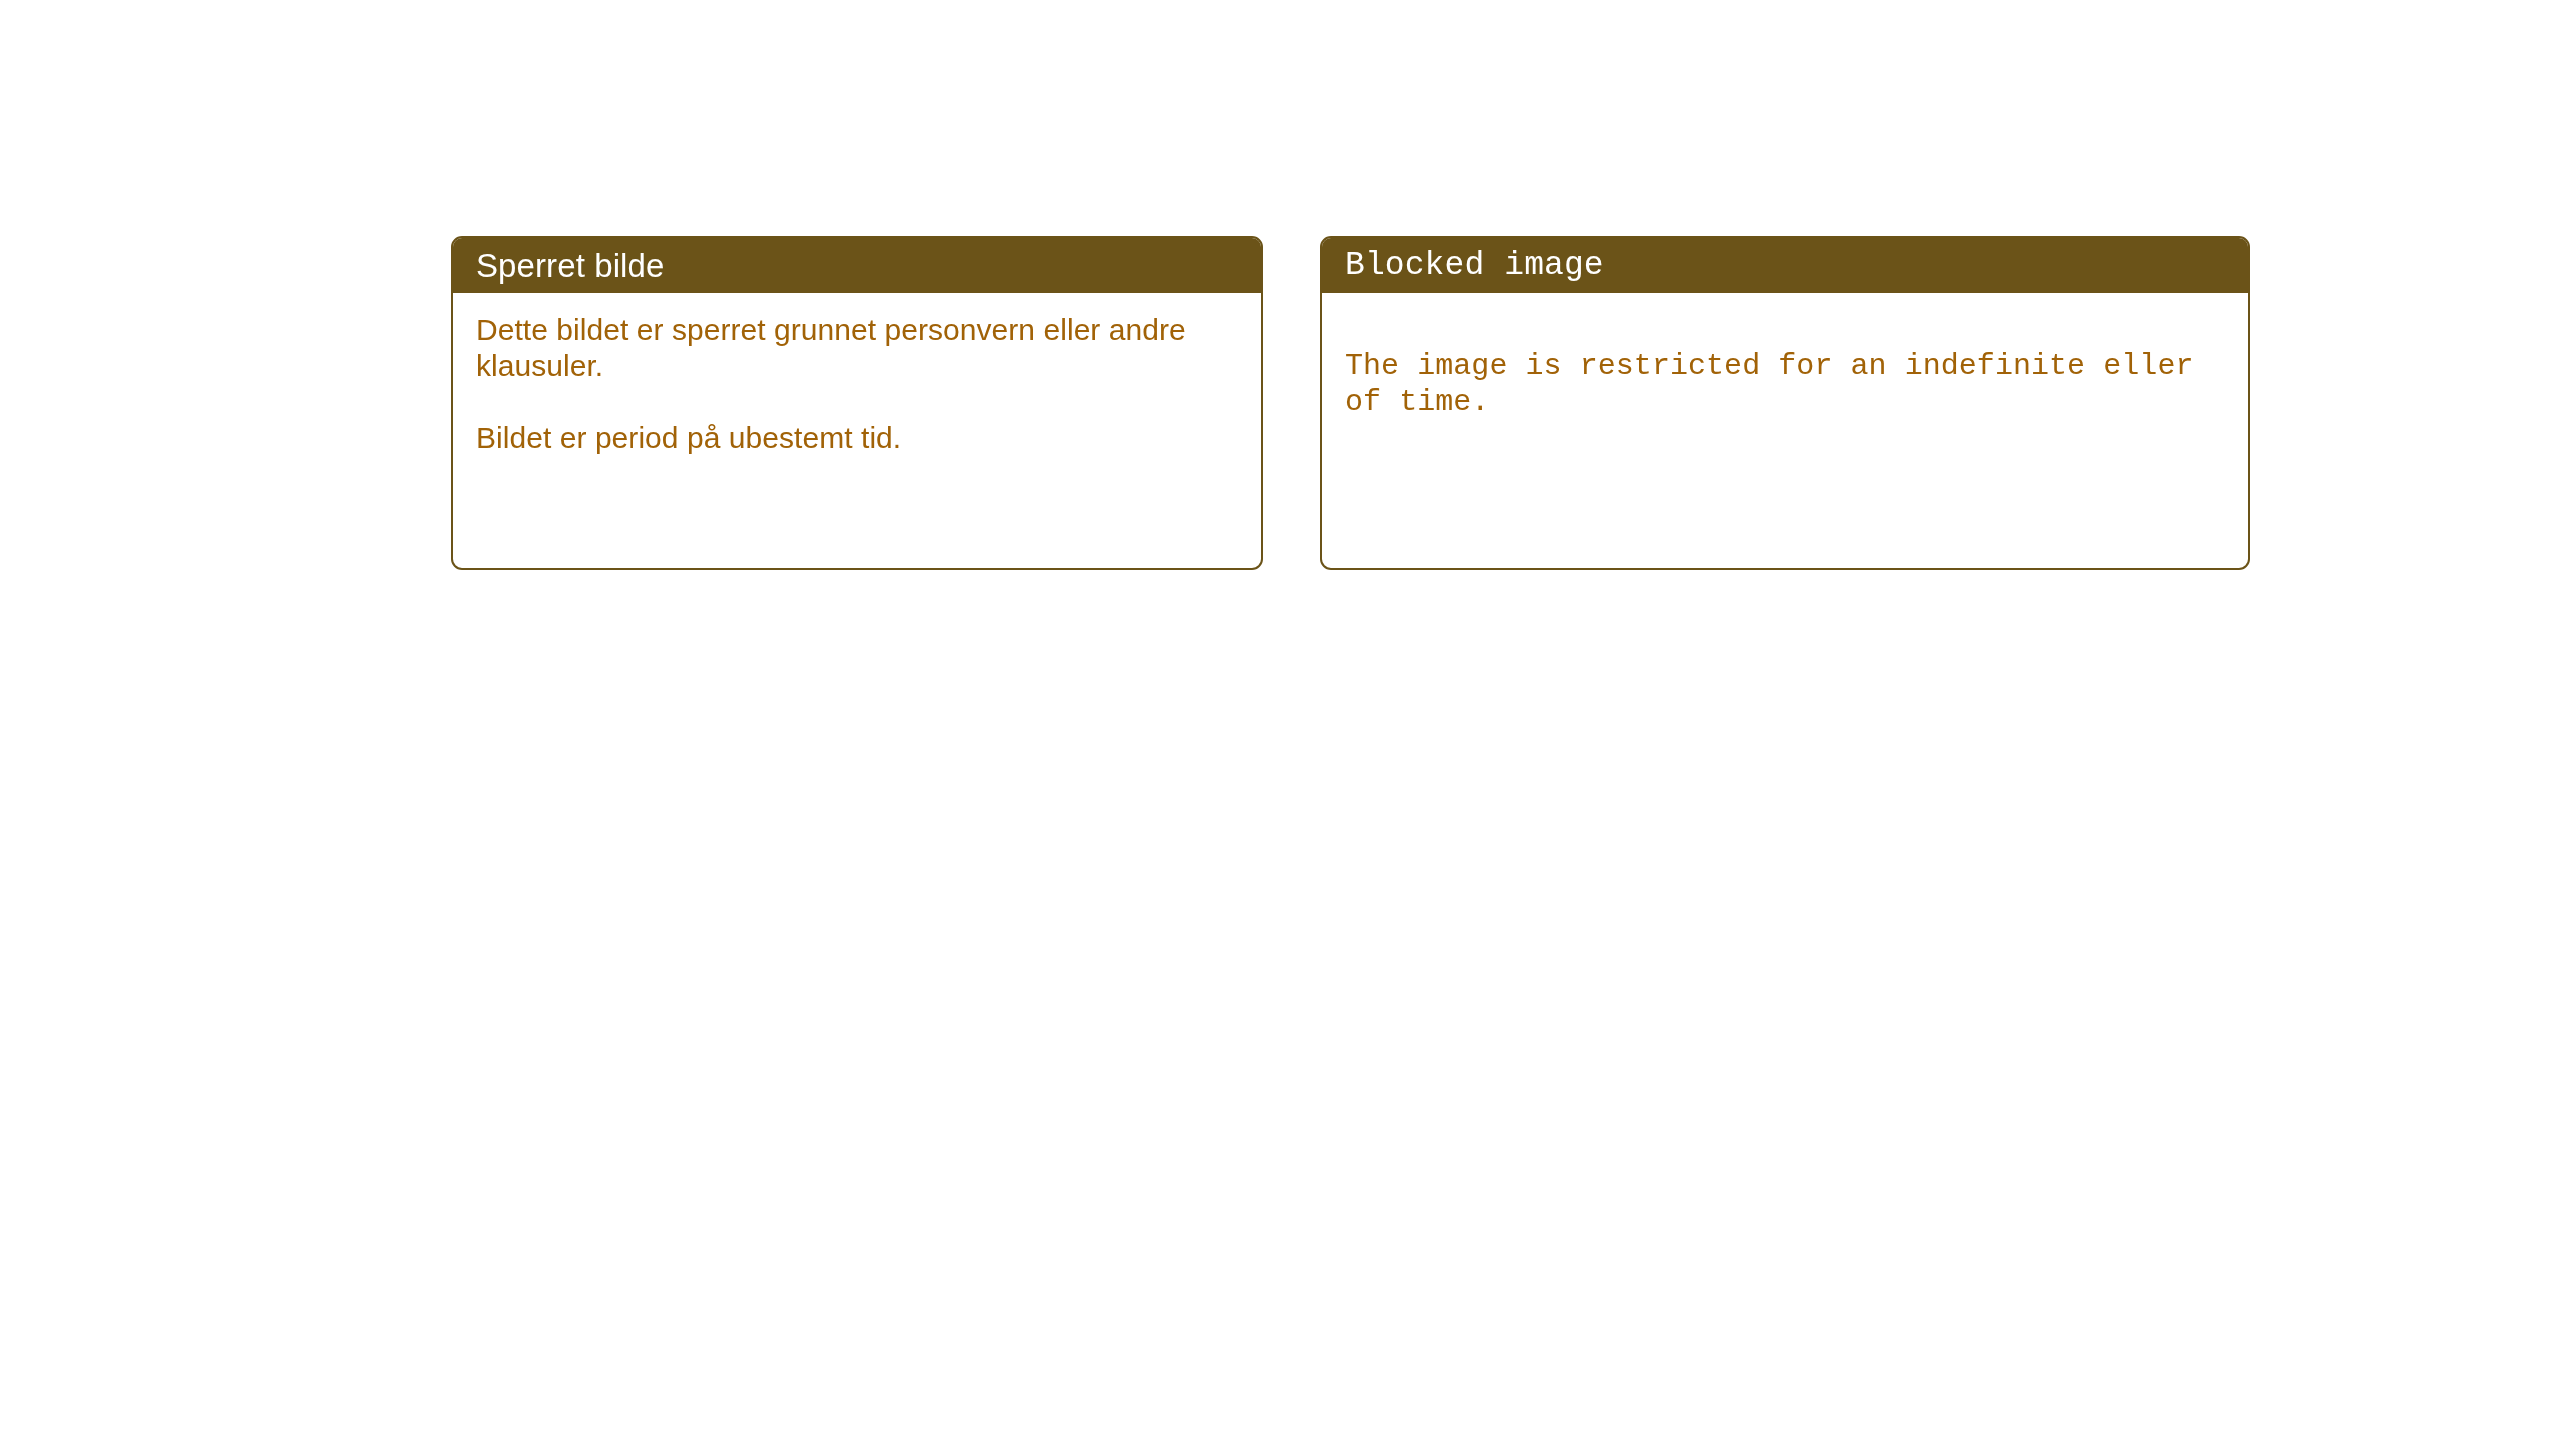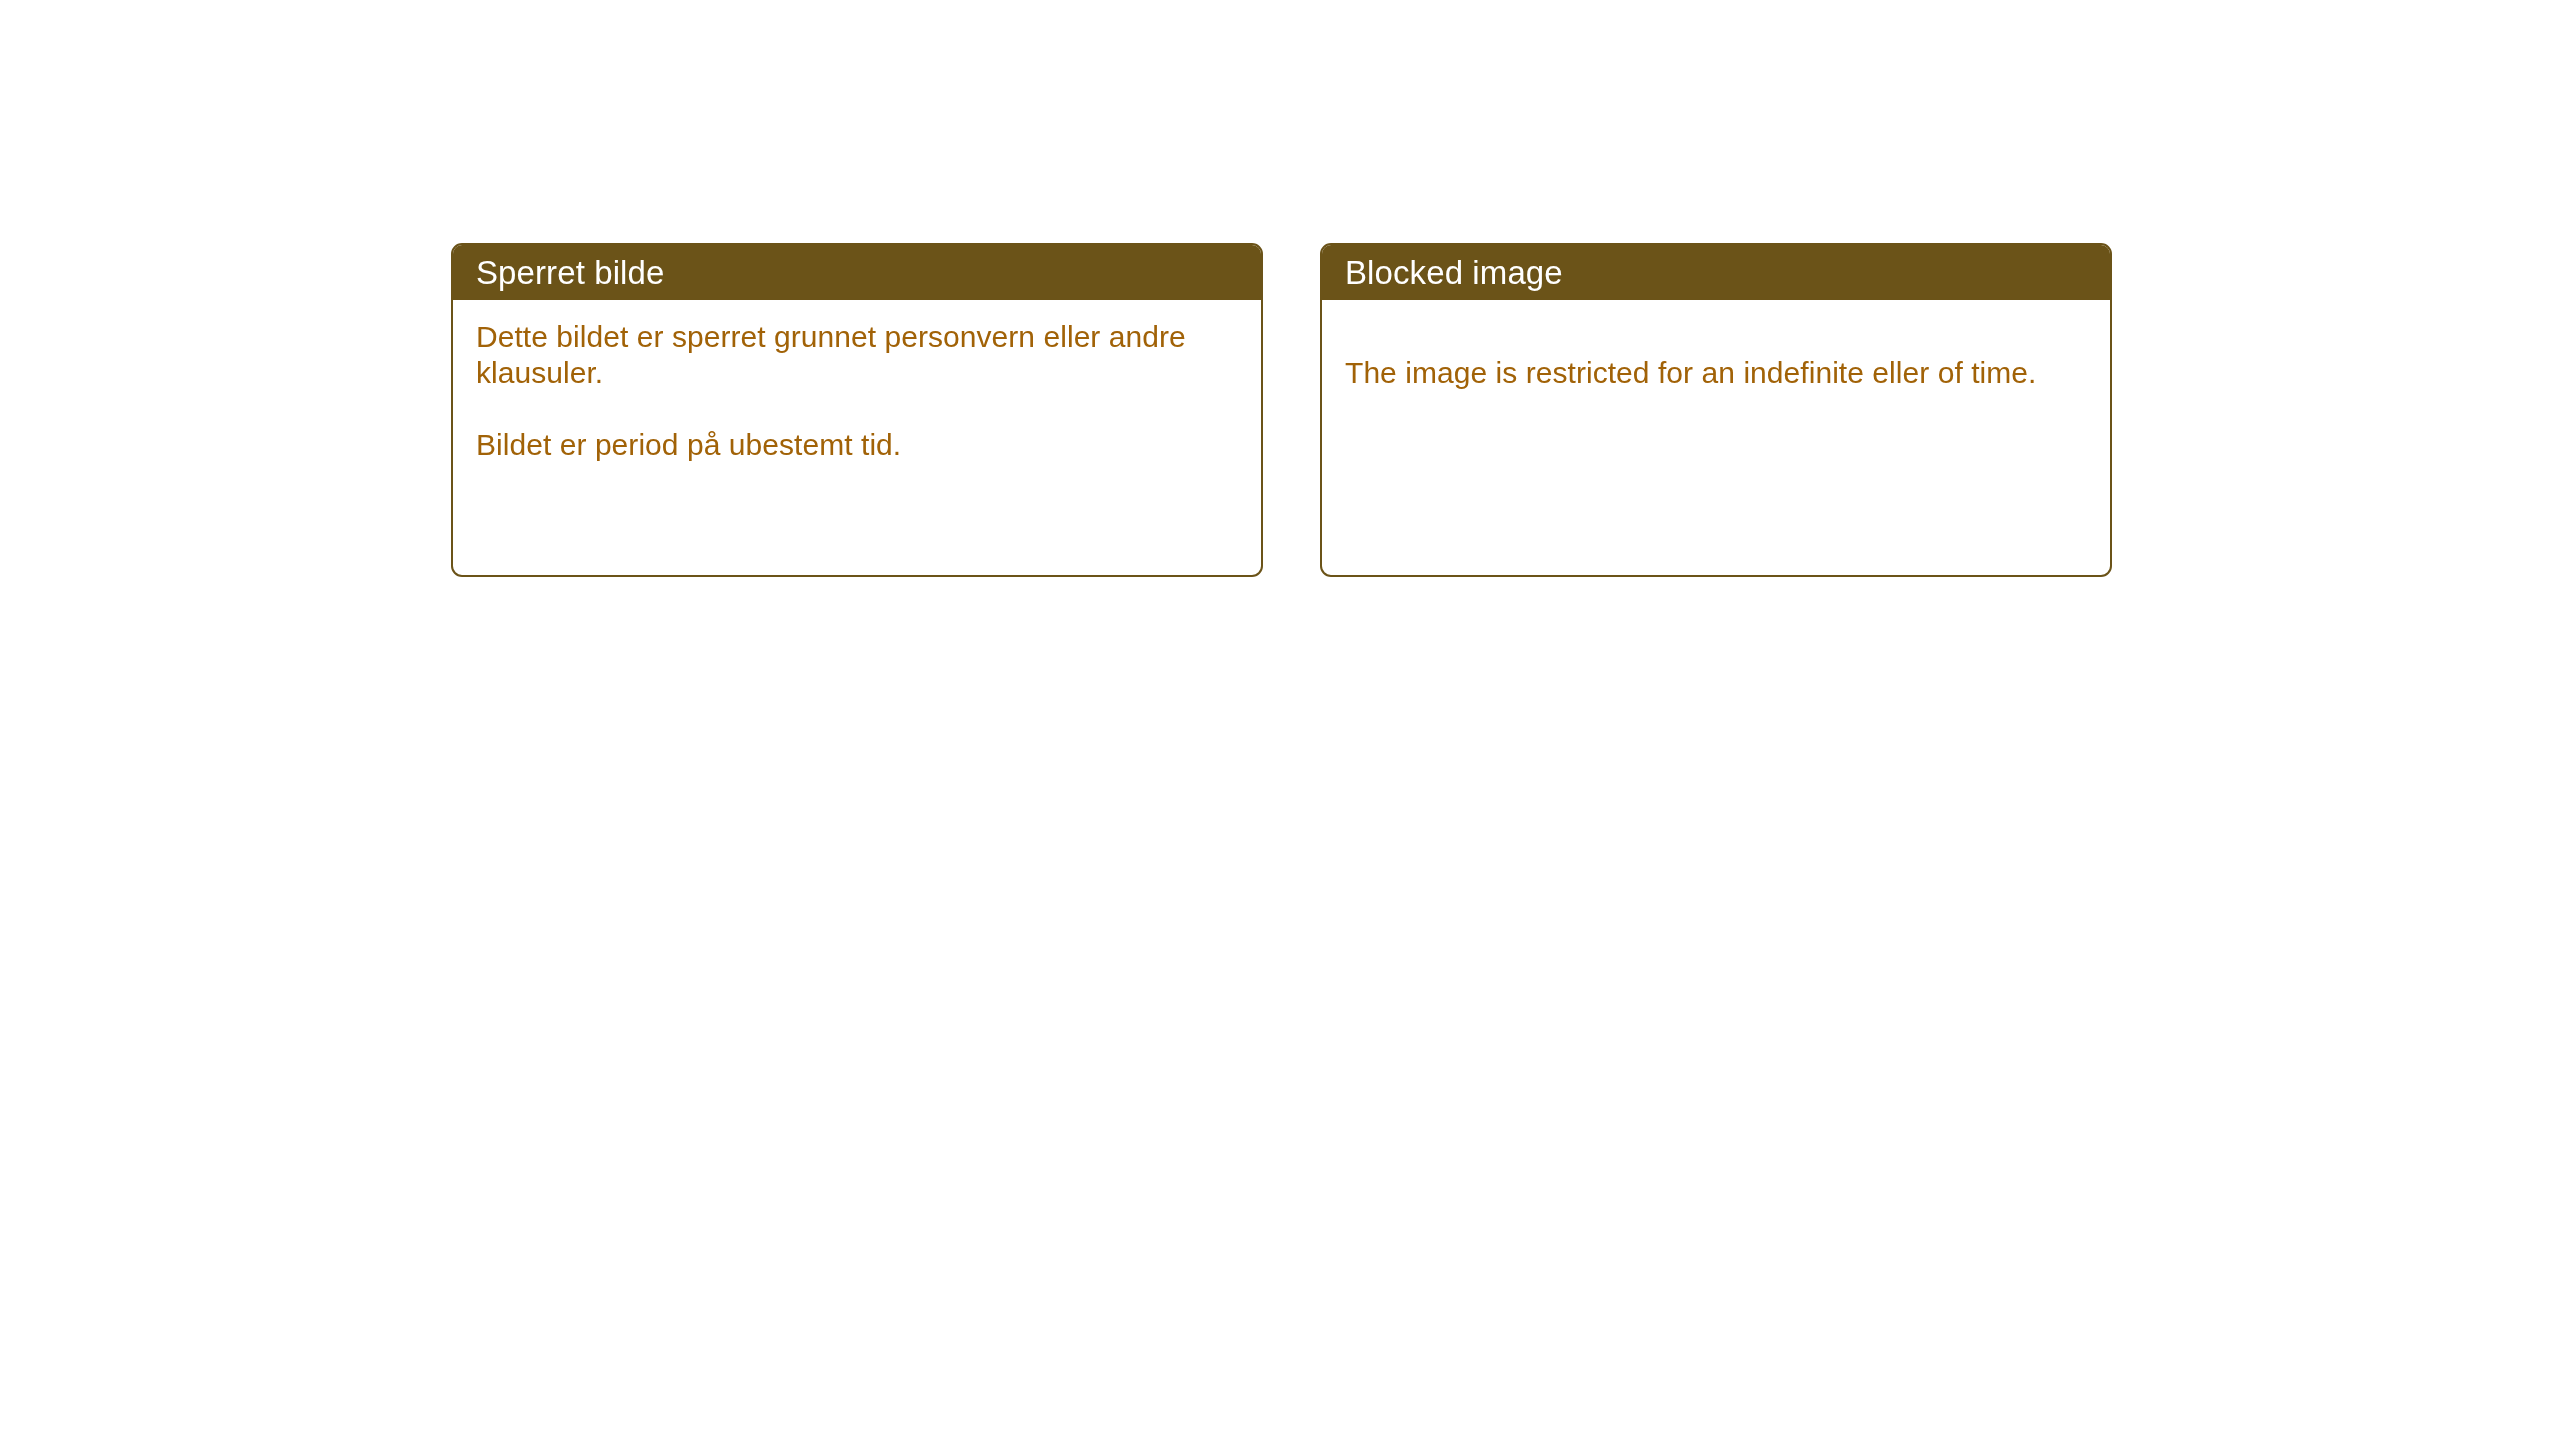--- a/index.html
+++ b/index.html
@@ -17,37 +17,38 @@
 
   #stage {
     position: relative;
     width: 2560px;
     height: 1440px;
     background: #ffffff;
   }
 
   .notice-card {
     position: absolute;
-    top: 243px;
+    top: 236px;
     height: 334px;
     box-sizing: border-box;
     border-radius: 11px;
     background: #ffffff;
     border: 2px solid #6b5318;
     overflow: hidden;
   }
 
   .notice-card.card-no {
     left: 451px;
     width: 812px;
   }
 
   .notice-card.card-en {
     left: 1320px;
-    width: 792px;
+    width: 930px;
+    font-family: Liberation Mono, monospace;
   }
 
   .card-header {
     height: 55px;
     background: #6b5318;
     display: flex;
     align-items: center;
     padding: 0 0 0 23px;
     box-sizing: border-box;
   }

